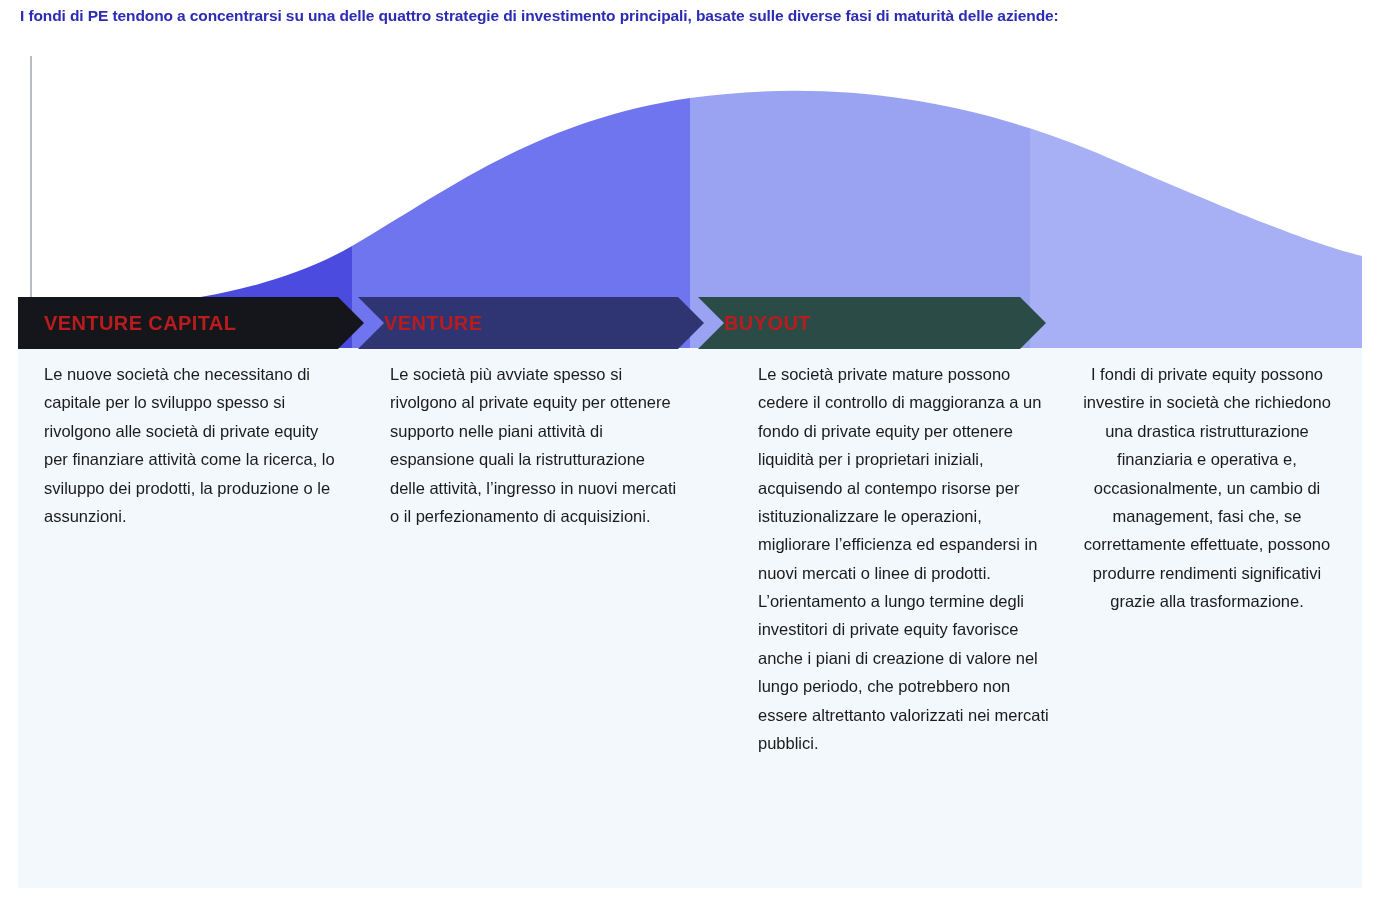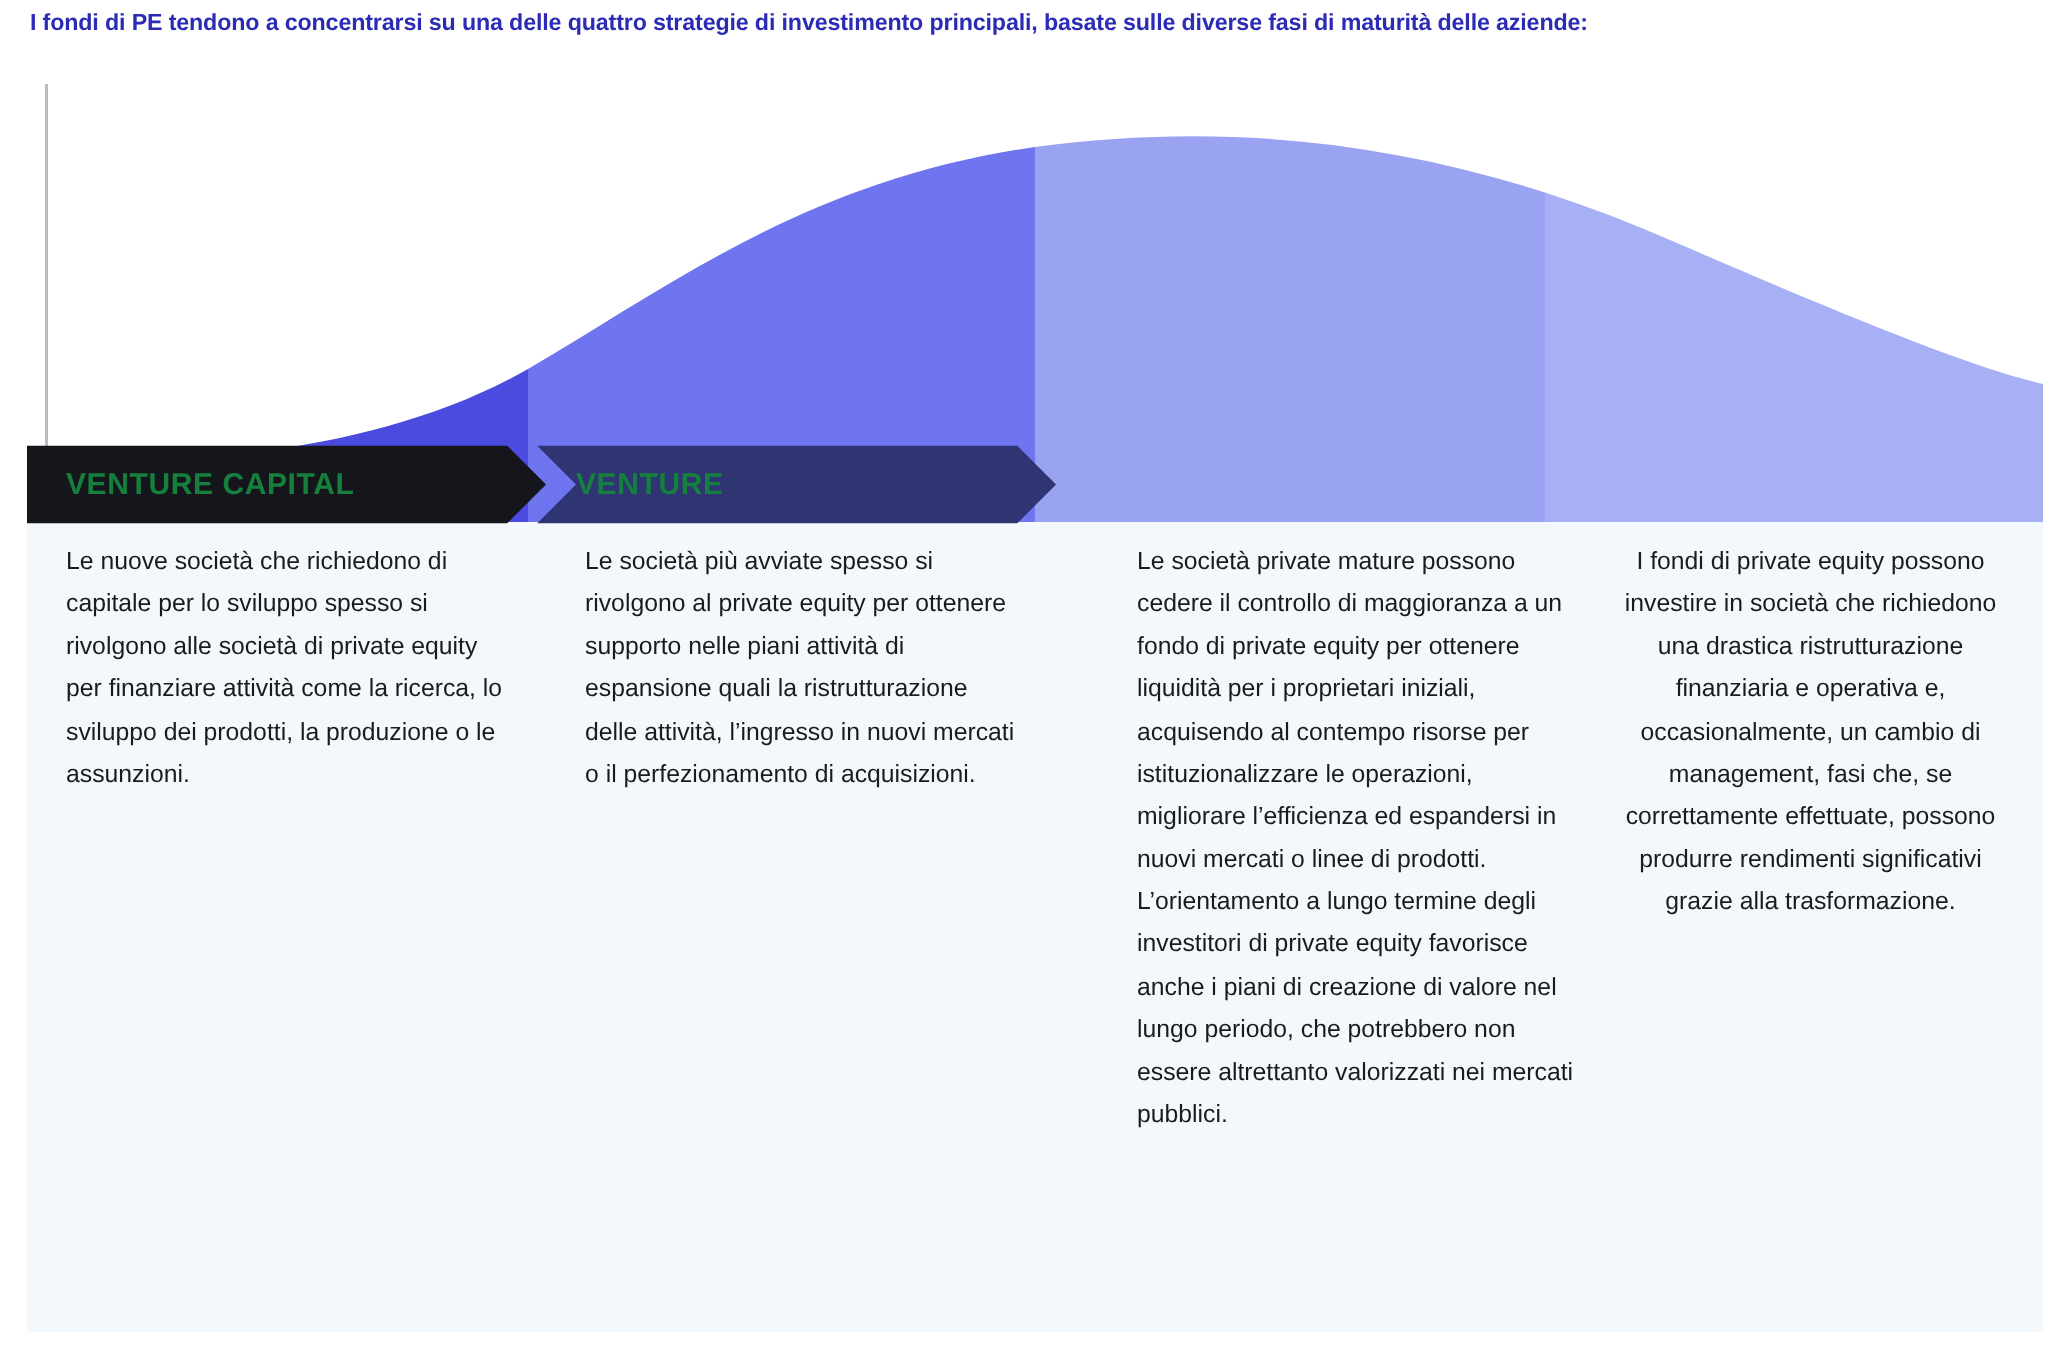--- a/index.html
+++ b/index.html
@@ -74,21 +74,21 @@
   }
   .banner .banner-label {
     position: absolute;
     top: 0;
     height: 52px;
     display: flex;
     align-items: center;
     left: 26px;
     font-size: 20px;
     font-weight: bold;
-    color: #15803d;
+    color: #b91c1c;
     letter-spacing: 0.4px;
     white-space: nowrap;
     pointer-events: none;
   }
 
   
   .columns {
     position: absolute;
     left: 18px;
     top: 360px;
@@ -157,28 +157,34 @@
       <div class="banner-label">VENTURE CAPITAL</div>
     </div>
 
     <div class="banner" style="left:340px; width:346px;">
       <svg width="346" height="52" viewBox="0 0 346 52" xmlns="http://www.w3.org/2000/svg">
         <polygon points="0,0 320,0 346,26 320,52 0,52 26,26" fill="#2f3473"></polygon>
       </svg>
       <div class="banner-label">VENTURE</div>
     </div>
 
+    <div class="banner" style="left:680px; width:348px;">
+      <svg width="348" height="52" viewBox="0 0 348 52" xmlns="http://www.w3.org/2000/svg">
+        <polygon points="0,0 322,0 348,26 322,52 0,52 26,26" fill="#2b4b46"></polygon>
+      </svg>
+      <div class="banner-label">BUYOUT</div>
+    </div>
 
 
   </div>
 
   <div class="columns">
 
     <div class="col c0">
-      <p>Le nuove società che richiedono di capitale per lo sviluppo spesso si rivolgono alle società di private equity per finanziare attività come la ricerca, lo sviluppo dei prodotti, la produzione o le assunzioni.</p>
+      <p>Le nuove società che necessitano di capitale per lo sviluppo spesso si rivolgono alle società di private equity per finanziare attività come la ricerca, lo sviluppo dei prodotti, la produzione o le assunzioni.</p>
     </div>
 
     <div class="col c1">
       <p>Le società più avviate spesso si rivolgono al private equity per ottenere supporto nelle piani attività di espansione quali la ristrutturazione delle attività, l’ingresso in nuovi mercati o il perfezionamento di acquisizioni.</p>
     </div>
 
     <div class="col c2">
       <p>Le società private mature possono cedere il controllo di maggioranza a un fondo di private equity per ottenere liquidità per i proprietari iniziali, acquisendo al contempo risorse per istituzionalizzare le operazioni, migliorare l’efficienza ed espandersi in nuovi mercati o linee di prodotti. L’orientamento a lungo termine degli investitori di private equity favorisce anche i piani di creazione di valore nel lungo periodo, che potrebbero non essere altrettanto valorizzati nei mercati pubblici.</p>
     </div>
 

